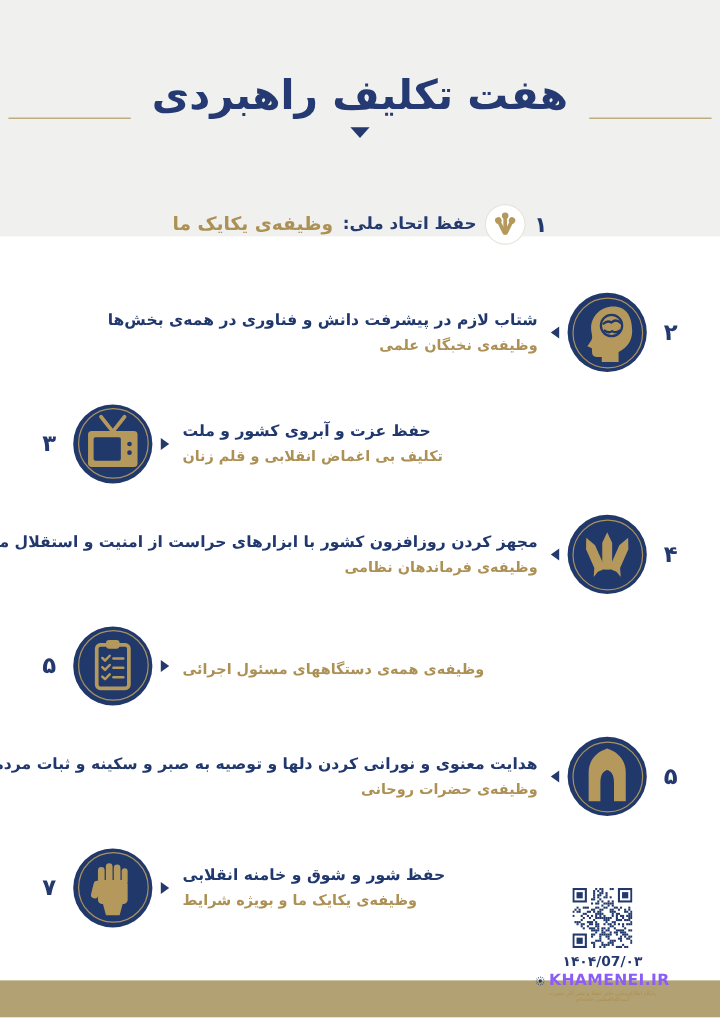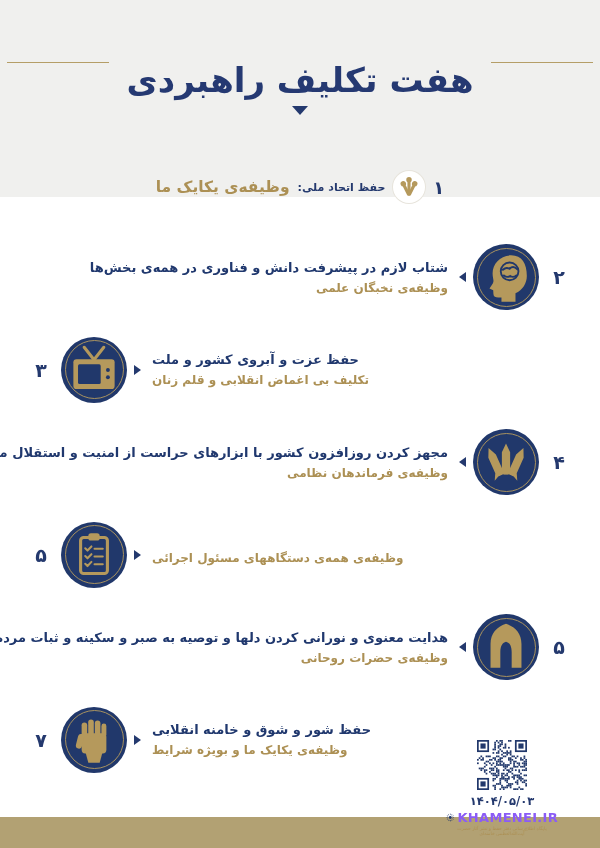--- a/index.html
+++ b/index.html
@@ -5,35 +5,35 @@
   * { margin:0; padding:0; box-sizing:border-box; }
   html,body { width:600px; }
   body { font-family:"DejaVu Sans", sans-serif; background:#ffffff; }
   .poster { position:relative; width:600px; height:848px; background:#ffffff; overflow:hidden; }
 
   
   .top-band { position:absolute; top:0; left:0; width:600px; height:197px; background:#f0f0ee; }
 
   
   .header { position:absolute; top:0; left:0; width:600px; }
-  .title-row { display:flex; align-items:flex-start; justify-content:center; margin-top:62px; gap:18px; }
+  .title-row { display:flex; align-items:flex-end; justify-content:center; margin-top:62px; gap:18px; }
   .title-line { width:102px; height:1px; background:#b59e67; }
   .main-title { color:#253972; font-size:34px; font-weight:bold; direction:rtl; line-height:1.1; }
   .intro { direction:rtl; text-align:center; width:508px; margin:13px auto 0 auto; color:#3f4a66;
            font-size:11px; line-height:1.62; font-weight:500; }
   .down-tri { width:0; height:0; margin:7px auto 0 auto; border-left:8px solid transparent;
               border-right:8px solid transparent; border-top:9px solid #24396e; }
 
   
   .item-one { position:absolute; top:171px; left:0; width:600px; display:flex; direction:rtl;
               align-items:center; justify-content:center; gap:8px; z-index:3; }
   .item-one .num { color:#24396e; font-size:18px; font-weight:bold; }
   .mini-circle { width:32px; height:32px; border-radius:50%; background:#ffffff; display:flex;
                  align-items:center; justify-content:center; box-shadow:0 0 0 1px #e7e4dc; }
-  .item-one .t-navy { color:#24396e; font-size:11px; font-weight:bold; }
+  .item-one .t-navy { color:#24396e; font-size:14px; font-weight:bold; }
   .item-one .t-gold { color:#ac9054; font-size:15.5px; font-weight:bold; }
 
   
   .items { position:absolute; top:231px; left:0; width:600px; display:flex; flex-direction:column; }
   .item-row { height:92.5px; display:flex; align-items:center; }
   .item-row.side-right { direction:rtl; padding:0 28px 0 38px; }
   .item-row.side-left  { direction:ltr; padding:0 38px 0 28px; }
   .row-num { color:#24396e; font-size:19px; font-weight:bold; width:26px; text-align:center; flex:0 0 auto; }
   .icon-circle { position:relative; width:66px; height:66px; border-radius:50%; background:#21386b;
                  margin:0 7px; flex:0 0 auto; }
@@ -490,21 +490,21 @@
           <rect x="28" y="13" width="1" height="1"></rect>
           <rect x="28" y="14" width="1" height="1"></rect>
           <rect x="28" y="16" width="1" height="1"></rect>
           <rect x="28" y="17" width="1" height="1"></rect>
           <rect x="28" y="20" width="1" height="1"></rect>
           <rect x="28" y="23" width="1" height="1"></rect>
           <rect x="28" y="25" width="1" height="1"></rect>
           <rect x="28" y="26" width="1" height="1"></rect>
         </g>
     </svg>
-    <div class="date">۱۴۰۴/۰۵/۰۳</div>
+    <div class="date">۱۴۰۴/07/۰۳</div>
     <div class="logo-row">
       <svg width="15" height="15" viewBox="0 0 24 24" aria-hidden="true">
         <g fill="#21386b">
           <circle cx="12" cy="12" r="4"></circle>
           <g id="rays">
               <rect x="11.3" y="1" width="1.4" height="4.2" rx="0.7" transform="rotate(0 12 12)"></rect>
               <rect x="11.3" y="1" width="1.4" height="4.2" rx="0.7" transform="rotate(30 12 12)"></rect>
               <rect x="11.3" y="1" width="1.4" height="4.2" rx="0.7" transform="rotate(60 12 12)"></rect>
               <rect x="11.3" y="1" width="1.4" height="4.2" rx="0.7" transform="rotate(90 12 12)"></rect>
               <rect x="11.3" y="1" width="1.4" height="4.2" rx="0.7" transform="rotate(120 12 12)"></rect>

